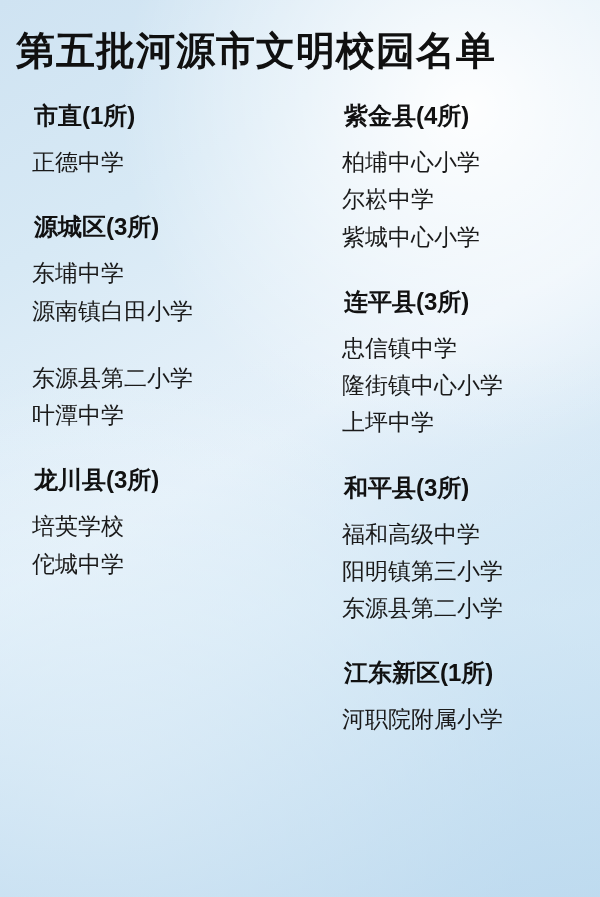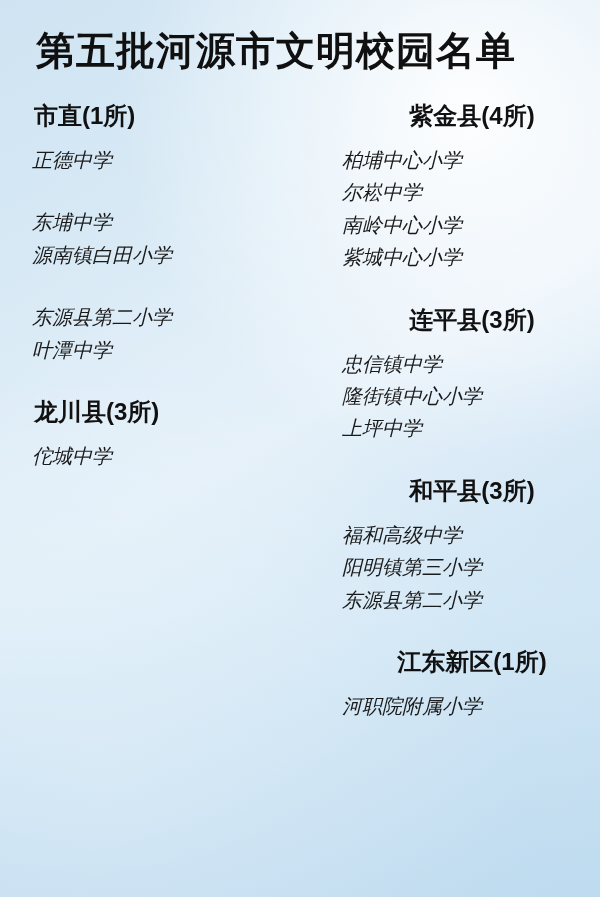--- a/index.html
+++ b/index.html
@@ -30,21 +30,21 @@
     top: 40%;
     width: 130%;
     height: 70%;
     background: linear-gradient(180deg, rgba(255,255,255,0.0) 0%, rgba(214,234,247,0.55) 40%, rgba(186,216,238,0.75) 100%);
     pointer-events: none;
   }
   .title {
     position: relative;
     z-index: 2;
     margin: 0;
-    padding: 24px 0 10px 36px;
+    padding: 24px 0 10px 16px;
     font-family: "Liberation Sans", "DejaVu Sans", sans-serif;
     font-weight: bold;
     font-size: 39px;
     letter-spacing: 1px;
     color: #101010;
     white-space: nowrap;
   }
   .columns {
     position: relative;
     z-index: 2;
@@ -68,69 +68,69 @@
   .group-head {
     font-family: "Liberation Sans", "DejaVu Sans", sans-serif;
     font-weight: bold;
     font-size: 24px;
     color: #111;
     margin-bottom: 12px;
     white-space: nowrap;
   }
   .item {
     font-family: "Liberation Serif", "DejaVu Serif", serif;
-    font-size: 20px;
+    font-size: 23px;
     color: #1a1a1a;
     line-height: 1.62;
     white-space: nowrap;
-    font-style: italic;
   }
   .col-left .group-head { padding-left: 2px; }
-  .col-right .group-head { padding-left: 2px; text-align: center; }
+  .col-right .group-head { padding-left: 2px; }
 </style>
 </head>
 <body>
 
 <div id="poster">
 
   <h1 class="title">第五批河源市文明校园名单</h1>
 
   <div class="columns">
 
     <div class="col col-left">
 
       <div class="group">
         <div class="group-head">市直(1所)</div>
         <div class="item">正德中学</div>
       </div>
 
       <div class="group">
+        <div class="group-head">源城区(3所)</div>
         <div class="item">东埔中学</div>
         <div class="item">源南镇白田小学</div>
       </div>
 
       <div class="group">
         <div class="item">东源县第二小学</div>
         <div class="item">叶潭中学</div>
       </div>
 
       <div class="group">
         <div class="group-head">龙川县(3所)</div>
+        <div class="item">培英学校</div>
         <div class="item">佗城中学</div>
       </div>
 
     </div>
 
     <div class="col col-right">
 
       <div class="group">
         <div class="group-head">紫金县(4所)</div>
         <div class="item">柏埔中心小学</div>
         <div class="item">尔崧中学</div>
-        <div class="item">南岭中心小学</div>
         <div class="item">紫城中心小学</div>
       </div>
 
       <div class="group">
         <div class="group-head">连平县(3所)</div>
         <div class="item">忠信镇中学</div>
         <div class="item">隆街镇中心小学</div>
         <div class="item">上坪中学</div>
       </div>
 

